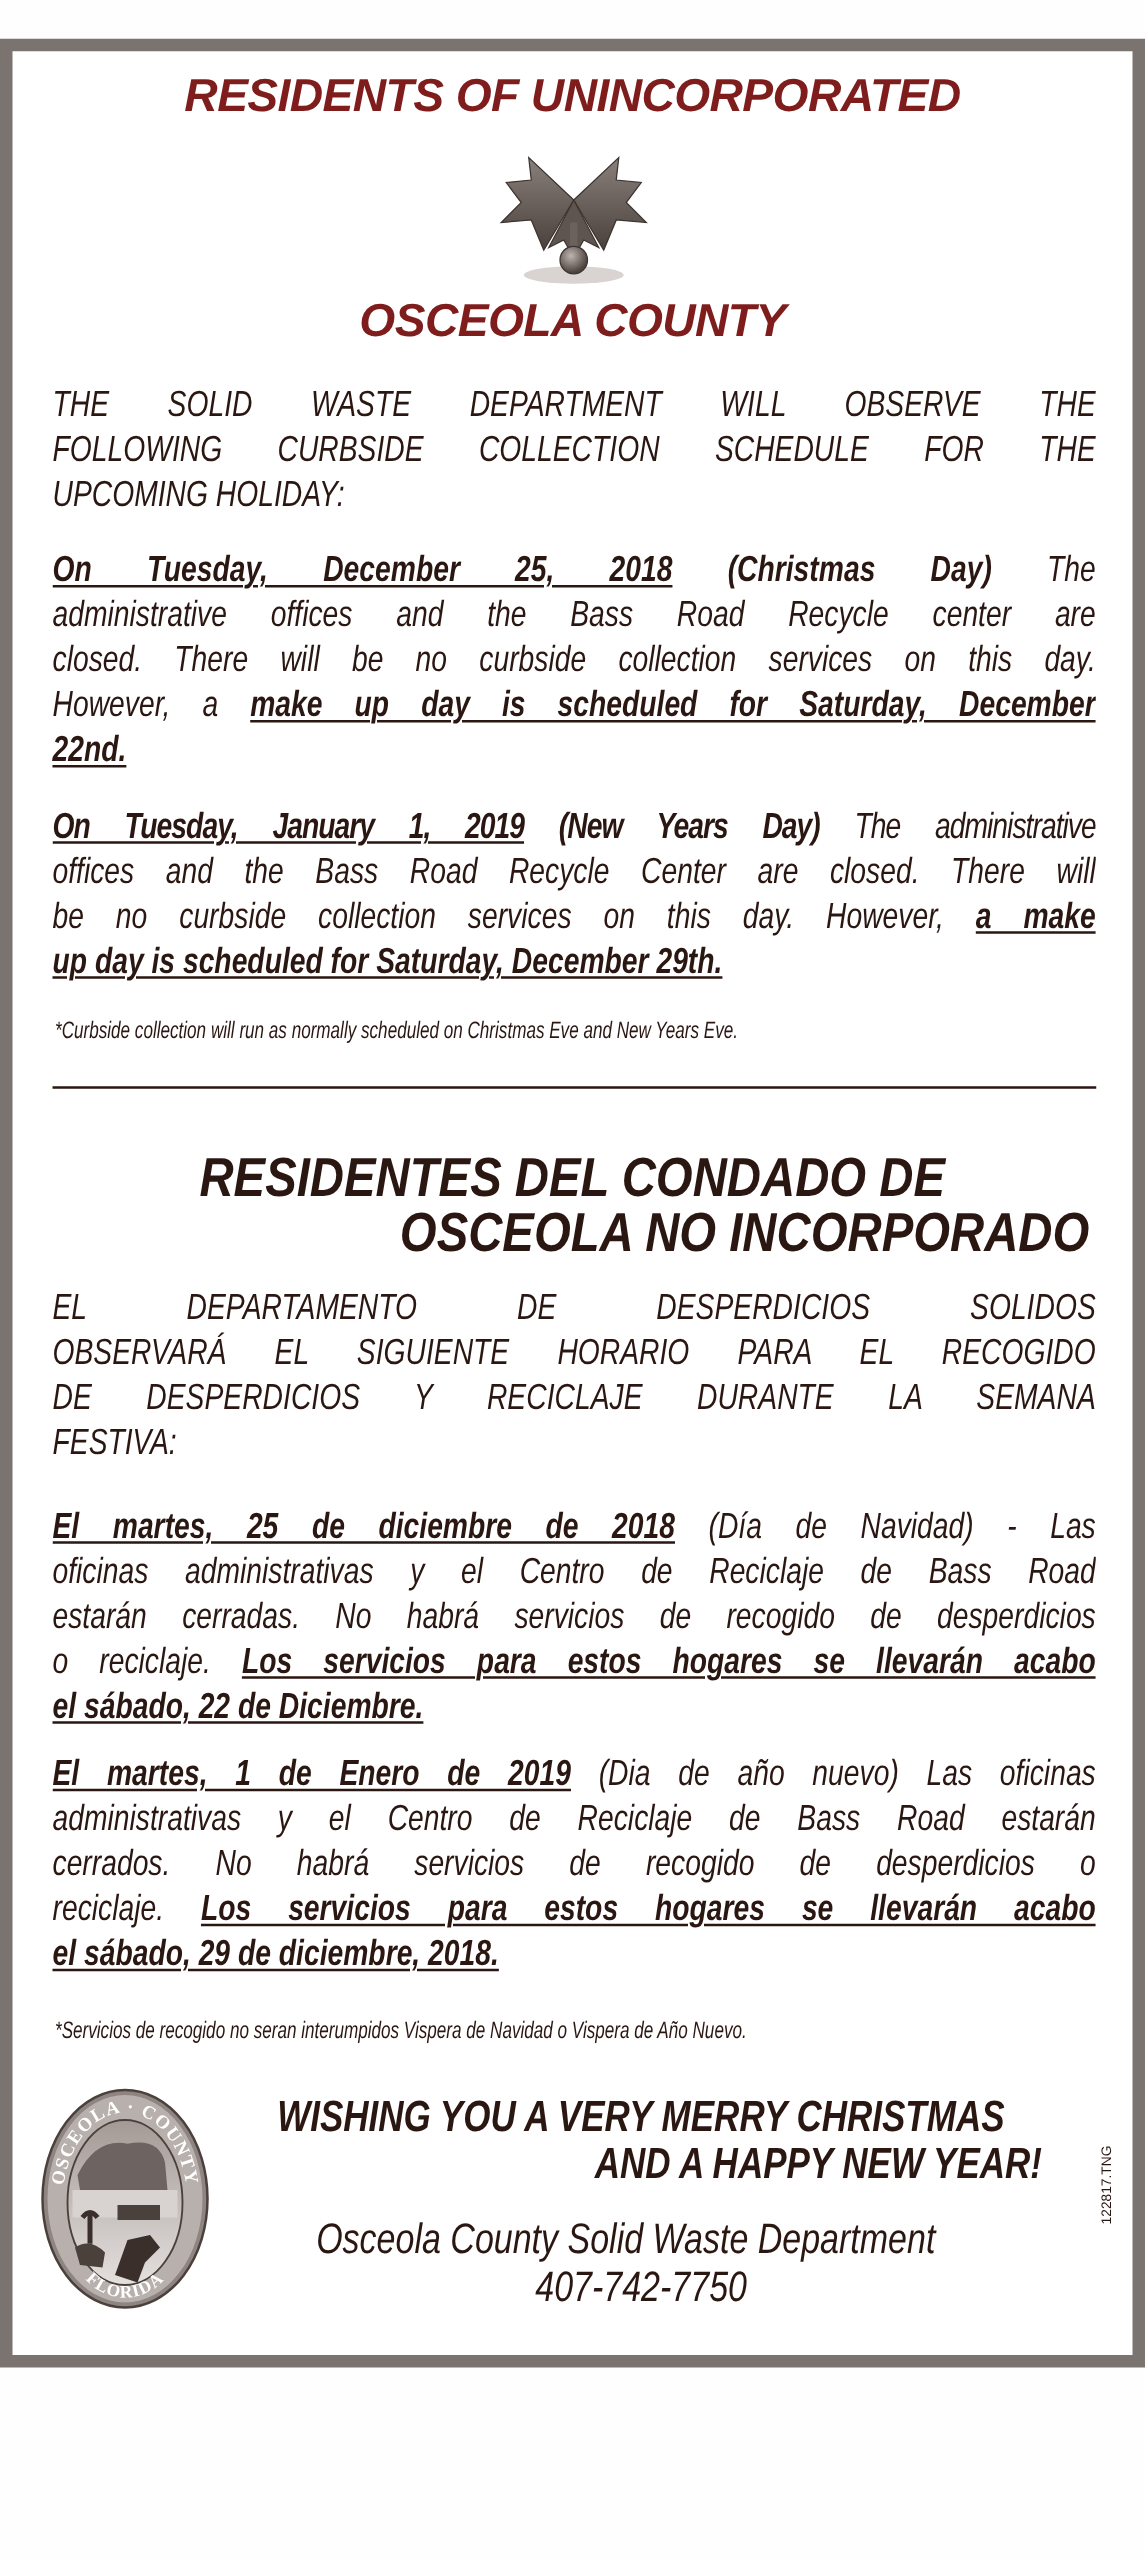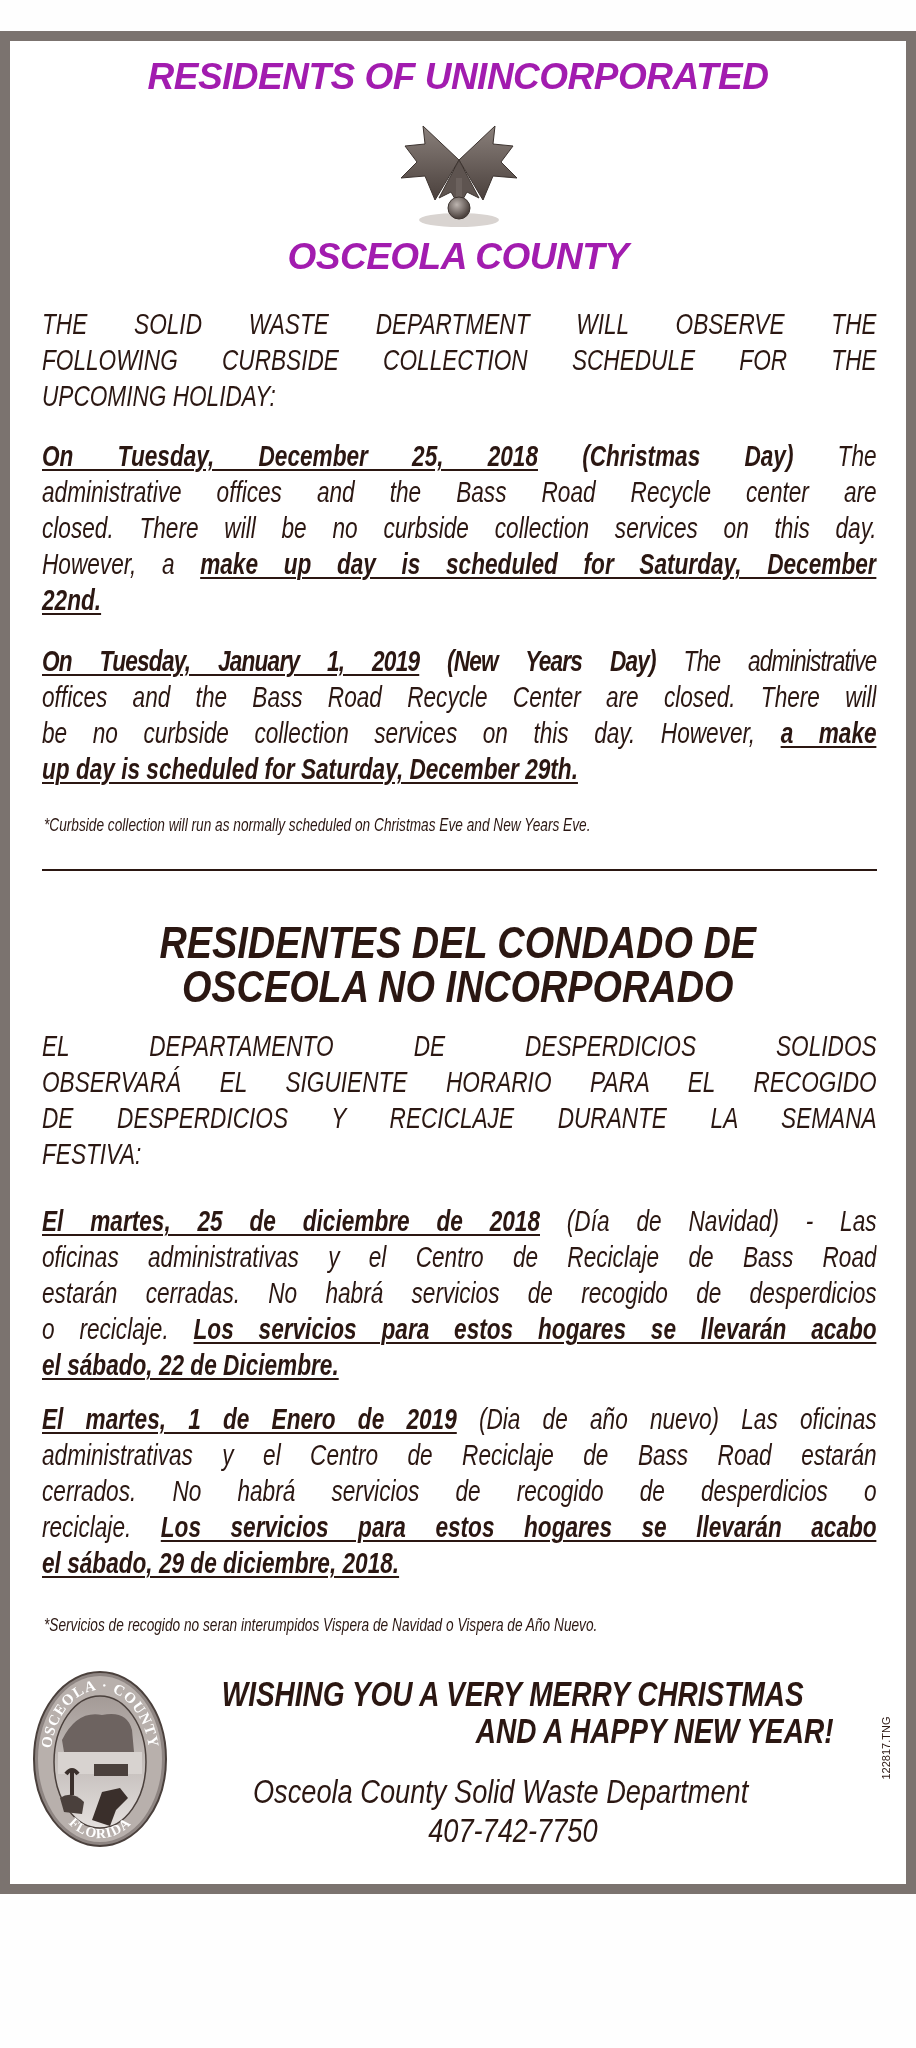--- a/index.html
+++ b/index.html
@@ -14,21 +14,21 @@
     position: absolute; transform-origin: 0 0; transform: scaleX(0.78);
     font-family: "Liberation Sans", sans-serif; font-style: italic;
   }
   .line { white-space: nowrap; display: block; height: 36px; line-height: 36px; }
   .j { text-align: justify; text-align-last: justify; white-space: normal; overflow: hidden; }
   .b { font-weight: bold; }
   .u { text-decoration: underline; text-decoration-thickness: 2px; text-underline-offset: 3px; }
   .hdr {
     position: absolute; left: 0; width: 916px; text-align: center;
     font-family: "Liberation Sans", sans-serif; font-weight: bold; font-style: italic;
-    color: #a21caf; white-space: nowrap;
+    color: #7f1d1d; white-space: nowrap;
   }
   .center-cond { position: absolute; left: 0; width: 916px; text-align: center; }
   .center-cond > span {
     display: inline-block; transform: scaleX(0.80); transform-origin: 50% 50%;
     font-family: "Liberation Sans", sans-serif; font-style: italic; white-space: nowrap;
   }
   .divider { position: absolute; left: 42px; width: 835px; height: 2px; background: #2b1712; top: 869px; }
   .code {
     position: absolute; left: 872px; top: 1742px; transform: rotate(-90deg); transform-origin: center;
     font-family: "Liberation Sans", sans-serif; font-size: 11px; color: #2b1712; white-space: nowrap;
@@ -104,21 +104,21 @@
   </span>
 </div>
 
 <div class="cond" style="left:44px;top:814px;width:1070px;font-size:19px;transform:scaleX(0.72);">*Curbside collection will run as normally scheduled on Christmas Eve and New Years Eve.</div>
 
 <div class="divider"></div>
 
 <div class="center-cond" style="top:918px;">
   <span class="b" style="font-size:44px;font-style:italic;transform:scaleX(0.86);">RESIDENTES DEL CONDADO DE</span>
 </div>
-<div class="center-cond" style="top:962px;">
+<div class="center-cond" style="top:962px;text-align:right;">
   <span class="b" style="font-size:44px;font-style:italic;transform:scaleX(0.86);">OSCEOLA NO INCORPORADO</span>
 </div>
 
 <div class="cond" style="left:42px;top:1028px;width:1070px;font-size:29px;">
   <span class="line j">EL DEPARTAMENTO DE DESPERDICIOS SOLIDOS</span>
   <span class="line j">OBSERVARÁ EL SIGUIENTE HORARIO PARA EL RECOGIDO</span>
   <span class="line j">DE DESPERDICIOS Y RECICLAJE DURANTE LA SEMANA</span>
   <span class="line">FESTIVA:</span>
 </div>
 

